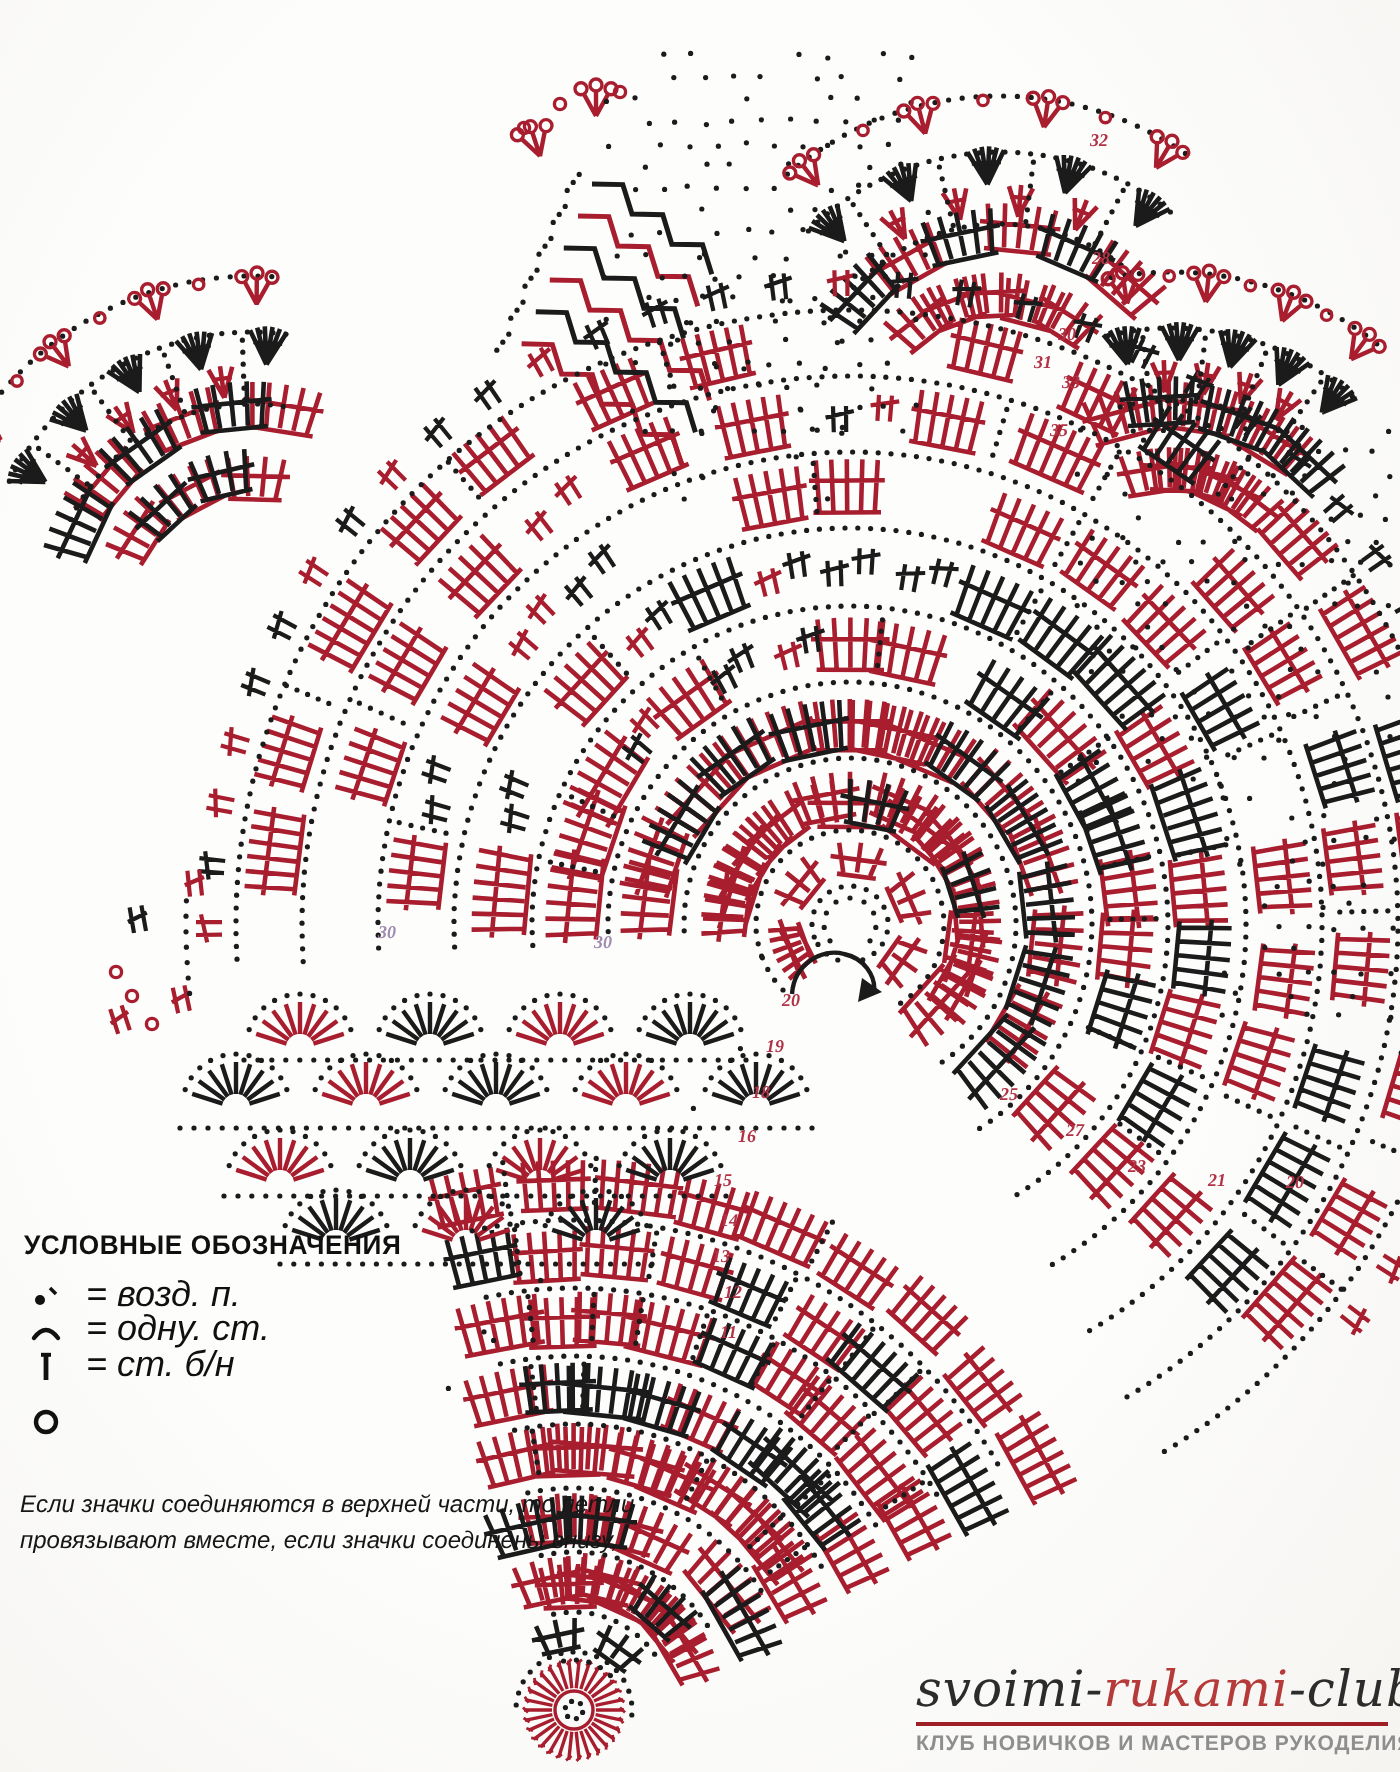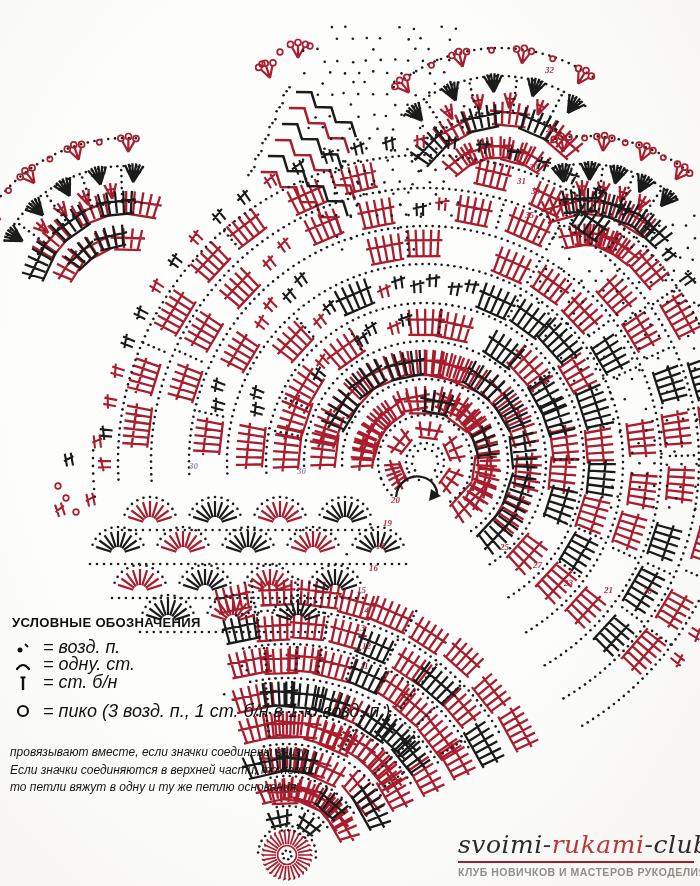--- a/index.html
+++ b/index.html
@@ -2620,28 +2620,26 @@
           </svg>
       </span>
       <span class="lg-txt">= ст. б/н</span>
     </div>
     <div class="lg-row r5">
       <span class="lg-sym">
         <svg width="22" height="20">
             <circle cx="11" cy="10" r="5" stroke="#111" stroke-width="2.2" fill="none"></circle>
           </svg>
       </span>
-      <span class="lg-txt">= пико (3 возд. п., 1 ст. б/н в 1-ю возд. п.)</span>
     </div>
   </div>
 
   <div class="note">
+    <div>Если значки соединяются в верхней части, то петли</div>
     <div>провязывают вместе, если значки соединены внизу,</div>
-    <div>Если значки соединяются в верхней части, то петли</div>
-    <div>то петли вяжут в одну и ту же петлю основания.</div>
   </div>
 
   <div class="wm">
     <div class="wm-site">
       <span>svoimi-</span><span class="wm-accent">rukami</span><span>-club.ru</span>
     </div>
     <div class="wm-line"></div>
     <div class="wm-tag">КЛУБ НОВИЧКОВ И МАСТЕРОВ РУКОДЕЛИЯ</div>
   </div>
 

